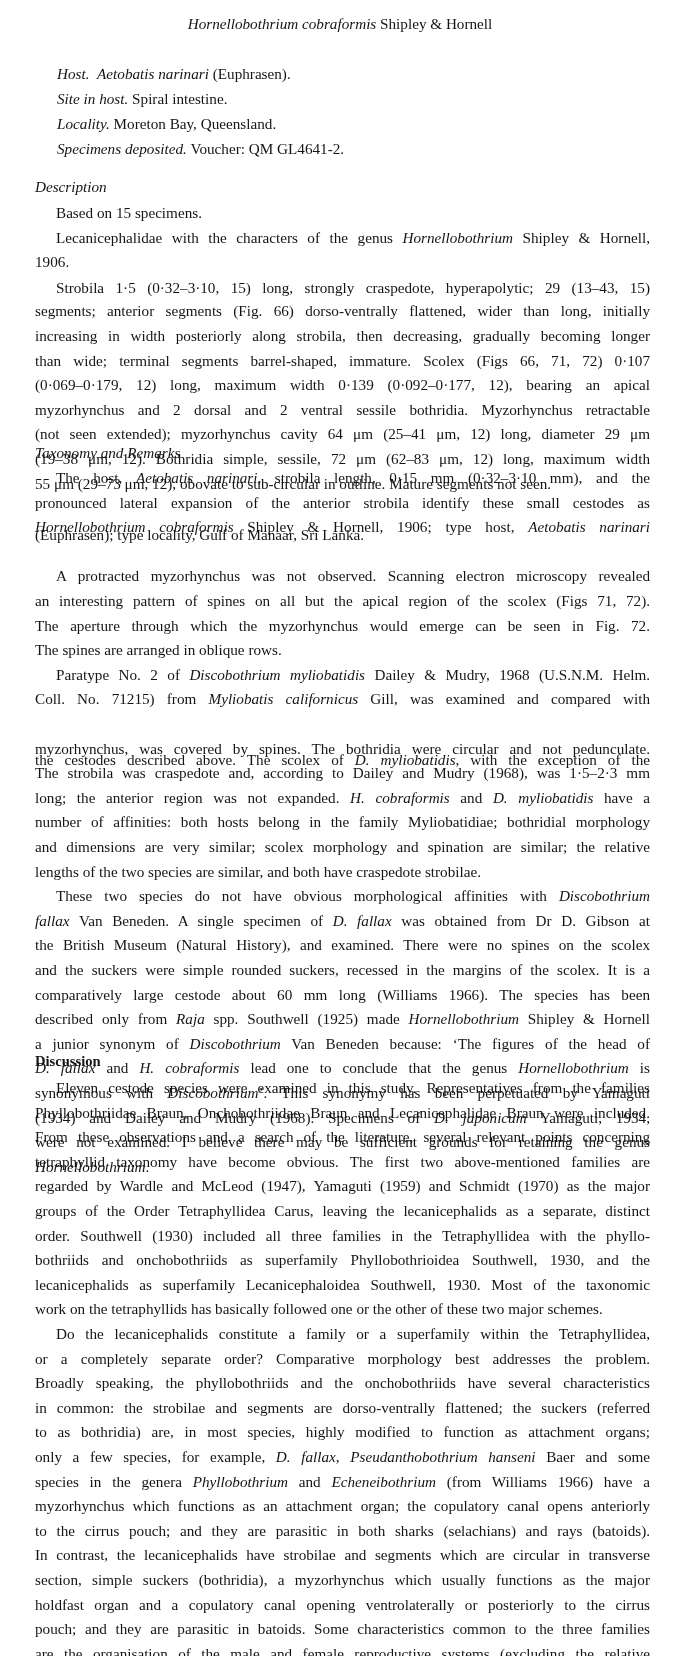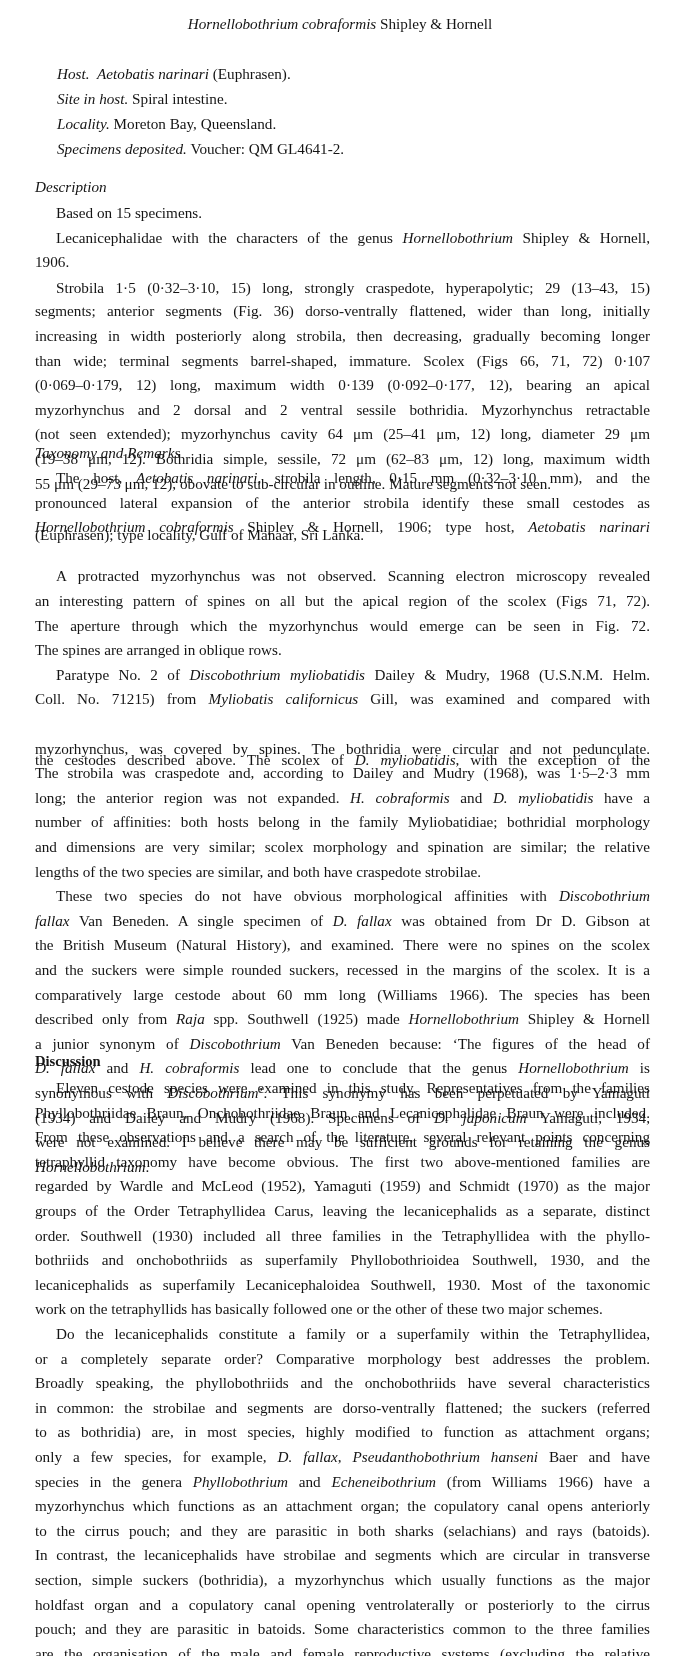--- a/index.html
+++ b/index.html
@@ -33,21 +33,21 @@
   <div class="line meta" style="top:64px;"><i>Host.</i>&nbsp;&nbsp;<i>Aetobatis narinari</i><span> (Euphrasen).</span></div>
   <div class="line meta" style="top:114px;"><i>Locality.</i><span> Moreton Bay, Queensland.</span></div>
   <div class="line meta" style="top:139px;"><i>Specimens deposited.</i><span> Voucher: QM GL4641-2.</span></div>
 
   <div class="line heading" style="top:177px;">Description</div>
   <div id="desc-lines">
       <div class="line ind last" style="top: 203px;"><span>Based on 15 specimens.</span></div>
       <div class="line ind" style="top: 227.6px;"><span>Lecanicephalidae with the characters of the genus </span><i>Hornellobothrium</i><span> Shipley &amp; Hornell,</span></div>
       <div class="line last" style="top: 252.2px;"><span>1906.</span></div>
       <div class="line ind" style="top: 264px; margin-top: 14px;"><span>Strobila 1·5 (0·32–3·10, 15) long, strongly craspedote, hyperapolytic; 29 (13–43, 15)</span></div>
-      <div class="line" style="top: 301.4px;"><span>segments; anterior segments (Fig. 36) dorso-ventrally flattened, wider than long, initially</span></div>
+      <div class="line" style="top: 301.4px;"><span>segments; anterior segments (Fig. 66) dorso-ventrally flattened, wider than long, initially</span></div>
       <div class="line" style="top: 326px;"><span>increasing in width posteriorly along strobila, then decreasing, gradually becoming longer</span></div>
       <div class="line" style="top: 350.6px;"><span>than wide; terminal segments barrel-shaped, immature. Scolex (Figs 66, 71, 72) 0·107</span></div>
       <div class="line" style="top: 375.2px;"><span>(0·069–0·179, 12) long, maximum width 0·139 (0·092–0·177, 12), bearing an apical</span></div>
       <div class="line" style="top: 399.8px;"><span>myzorhynchus and 2 dorsal and 2 ventral sessile bothridia. Myzorhynchus retractable</span></div>
       <div class="line" style="top: 424.4px;"><span>(not seen extended); myzorhynchus cavity 64 μm (25–41 μm, 12) long, diameter 29 μm</span></div>
       <div class="line" style="top: 449px;"><span>(19–38 μm, 12).  Bothridia simple, sessile, 72 μm (62–83 μm, 12) long, maximum width</span></div>
       <div class="line last" style="top: 473.6px;"><span>55 μm (29–73 μm, 12), obovate to sub-circular in outline. Mature segments not seen.</span></div>
     </div>
 
   <div class="line heading" style="top:443px;">Taxonomy and Remarks</div>
@@ -82,32 +82,32 @@
       <div class="line" style="top: 1132.2px;"><span>were not examined. I believe there may be sufficient grounds for retaining the genus</span></div>
       <div class="line last" style="top: 1156.8px;"><i>Hornellobothrium</i><span>.</span></div>
     </div>
 
   <div class="line heading-bold" style="top:1051px;">Discussion</div>
   <div id="disc-lines">
       <div class="line ind" style="top: 1078px;"><span>Eleven cestode species were examined in this study. Representatives from the families</span></div>
       <div class="line" style="top: 1102.6px;"><span>Phyllobothriidae Braun, Onchobothriidae Braun and Lecanicephalidae Braun were included.</span></div>
       <div class="line" style="top: 1127.2px;"><span>From these observations and a search of the literature, several relevant points concerning</span></div>
       <div class="line" style="top: 1151.8px;"><span>tetraphyllid taxonomy have become obvious. The first two above-mentioned families are</span></div>
-      <div class="line" style="top: 1176.4px;"><span>regarded by Wardle and McLeod (1952), Yamaguti (1959) and Schmidt (1970) as the major</span></div>
+      <div class="line" style="top: 1176.4px;"><span>regarded by Wardle and McLeod (1947), Yamaguti (1959) and Schmidt (1970) as the major</span></div>
       <div class="line" style="top: 1201px;"><span>groups of the Order Tetraphyllidea Carus, leaving the lecanicephalids as a separate, distinct</span></div>
       <div class="line" style="top: 1225.6px;"><span>order. Southwell (1930) included all three families in the Tetraphyllidea with the phyllo-</span></div>
       <div class="line" style="top: 1250.2px;"><span>bothriids and onchobothriids as superfamily Phyllobothrioidea Southwell, 1930, and the</span></div>
       <div class="line" style="top: 1274.8px;"><span>lecanicephalids as superfamily Lecanicephaloidea Southwell, 1930.   Most of the taxonomic</span></div>
       <div class="line last" style="top: 1299.4px;"><span>work on the tetraphyllids has basically followed one or the other of these two major schemes.</span></div>
       <div class="line ind" style="top: 1324px;"><span>Do the lecanicephalids constitute a family or a superfamily within the Tetraphyllidea,</span></div>
       <div class="line" style="top: 1348.6px;"><span>or a completely separate order? Comparative morphology best addresses the problem.</span></div>
       <div class="line" style="top: 1373.2px;"><span>Broadly speaking, the phyllobothriids and the onchobothriids have several characteristics</span></div>
       <div class="line" style="top: 1397.8px;"><span>in common: the strobilae and segments are dorso-ventrally flattened; the suckers (referred</span></div>
       <div class="line" style="top: 1422.4px;"><span>to as bothridia) are, in most species, highly modified to function as attachment organs;</span></div>
-      <div class="line" style="top: 1447px;"><span>only a few species, for example, </span><i>D. fallax</i><span>, </span><i>Pseudanthobothrium hanseni</i><span> Baer and have</span></div>
+      <div class="line" style="top: 1447px;"><span>only a few species, for example, </span><i>D. fallax</i><span>, </span><i>Pseudanthobothrium hanseni</i><span> Baer and some</span></div>
       <div class="line" style="top: 1471.6px;"><span>species in the genera </span><i>Phyllobothrium</i><span> and </span><i>Echeneibothrium</i><span> (from Williams 1966) have a</span></div>
       <div class="line" style="top: 1496.2px;"><span>myzorhynchus which functions as an attachment organ; the copulatory canal opens anteriorly</span></div>
       <div class="line" style="top: 1520.8px;"><span>to the cirrus pouch; and they are parasitic in both sharks (selachians) and rays (batoids).</span></div>
       <div class="line" style="top: 1545.4px;"><span>In contrast, the lecanicephalids have strobilae and segments which are circular in transverse</span></div>
       <div class="line" style="top: 1570px;"><span>section, simple suckers (bothridia), a myzorhynchus which usually functions as the major</span></div>
       <div class="line" style="top: 1594.6px;"><span>holdfast organ and a copulatory canal opening ventrolaterally or posteriorly to the cirrus</span></div>
       <div class="line" style="top: 1619.2px;"><span>pouch; and they are parasitic in batoids. Some characteristics common to the three families</span></div>
       <div class="line" style="top: 1643.8px;"><span>are the organisation of the male and female reproductive systems (excluding the relative</span></div>
     </div>
 

